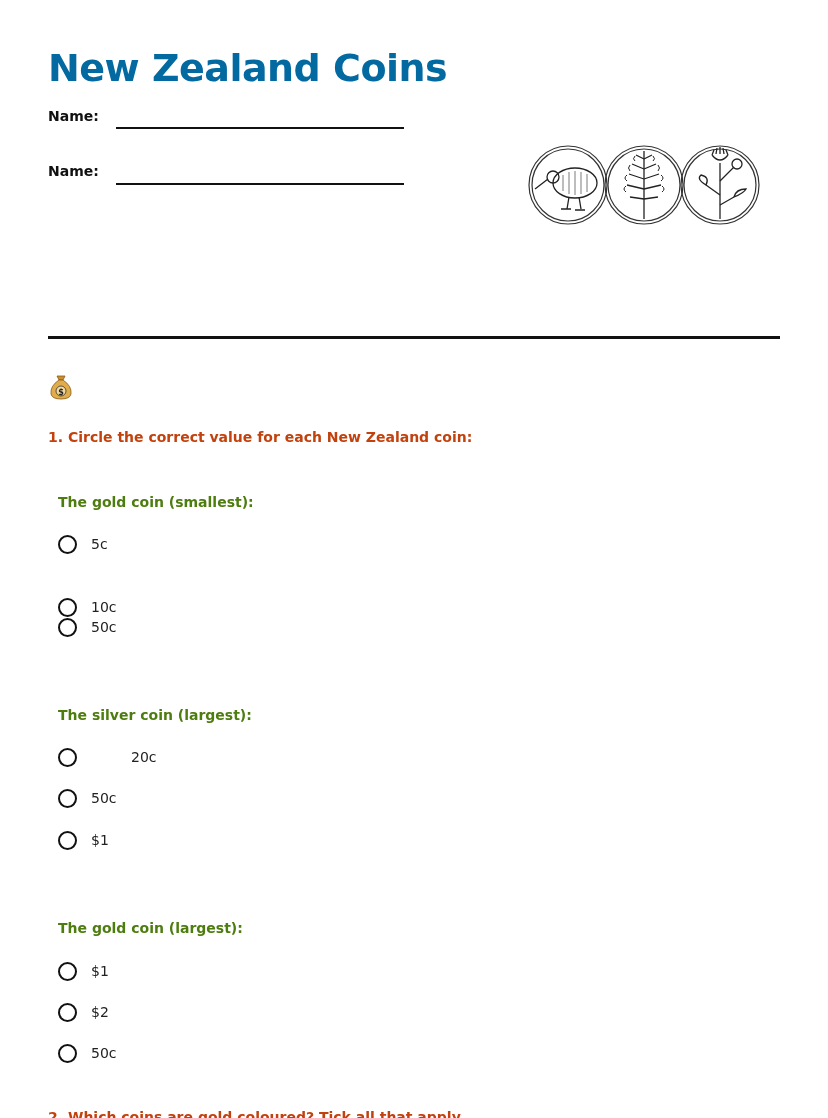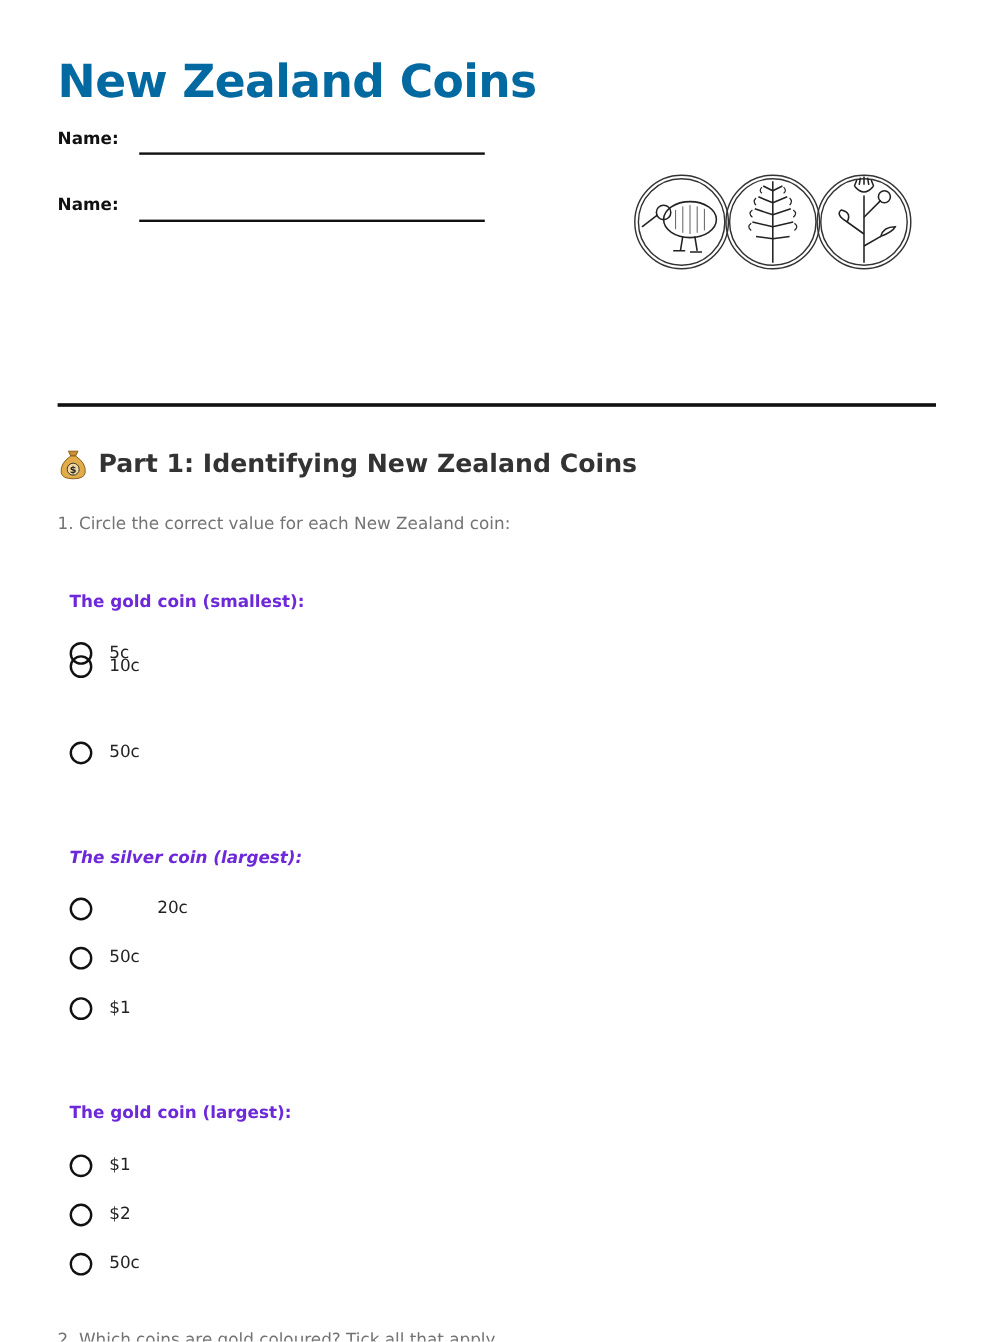--- a/index.html
+++ b/index.html
@@ -8,22 +8,22 @@
   .title { position: absolute; left: 48px; top: 46px; margin: 0; font-size: 38px; font-weight: bold;
            color: #0369a1; letter-spacing: -0.5px; font-family: "DejaVu Sans", sans-serif; }
   .field { position: absolute; left: 48px; font-size: 14px; font-weight: bold; color: #111; }
   .field .lbl { display: inline-block; width: 68px; }
   .field .line { position: absolute; left: 68px; width: 288px; border-bottom: 2px solid #111; }
   .coins { position: absolute; left: 527px; top: 143px; width: 234px; height: 86px; }
   .divider { position: absolute; left: 48px; top: 336px; width: 732px; height: 3px; background: #111; }
   .section-title { position: absolute; left: 48px; top: 372px; margin: 0; font-size: 21px; font-weight: bold; color: #333;
                    display: flex; align-items: center; gap: 8px; }
   .bag { width: 26px; height: 28px; display: inline-block; }
-  .question { position: absolute; left: 48px; font-size: 14px; font-weight: normal; color: #737373; margin: 0; }
-  .group-title { position: absolute; left: 58px; font-size: 14px; font-weight: bold; color: #6d28d9; margin: 0; }
+  .question { position: absolute; left: 48px; font-size: 14px; font-weight: bold; color: #c2410c; margin: 0; }
+  .group-title { position: absolute; left: 58px; font-size: 14px; font-weight: bold; color: #4d7c0f; margin: 0; }
   .option { position: absolute; left: 58px; display: flex; align-items: center; height: 24px; }
   .radio { width: 19px; height: 19px; border: 2px solid #111; border-radius: 50%; box-sizing: border-box; }
   .opt-label { margin-left: 14px; font-size: 14px; color: #222; }
 </style>
 </head>
 <body>
 
 <h1 class="title">New Zealand Coins</h1>
 
 <div class="field" style="top:108px;">
@@ -76,40 +76,39 @@
 
 <h2 class="section-title">
   <span class="bag">
     <svg width="26" height="28" viewBox="0 0 26 28">
       <path d="M9 4 h8 l-2 4 h-4z" fill="#c8902e" stroke="#8a5a14" stroke-width="0.8"></path>
       <path d="M11 8 q-9 6 -8 14 q1 5 10 5 q9 0 10 -5 q1 -8 -8 -14z" fill="#e0ad4a" stroke="#8a5a14" stroke-width="0.8"></path>
       <circle cx="13" cy="19" r="5" fill="#f2d9a0" stroke="#333" stroke-width="0.8"></circle>
       <text x="13" y="22.5" font-size="8" text-anchor="middle" fill="#222" font-family="DejaVu Sans, sans-serif">$</text>
     </svg>
   </span>
-  <span>Part 1: Identifying New Zealand Coins</span>
 </h2>
 
 <p class="question" style="top:429px;">1. Circle the correct value for each New Zealand coin:</p>
 
 <p class="group-title" style="top:494px;">The gold coin (smallest):</p>
 <div class="option" style="top:532px;justify-content:space-between;">
   <span class="radio"></span>
   <span class="opt-label">5c</span>
 </div>
-<div class="option" style="top:543px;">
+<div class="option" style="top:595px;">
   <span class="radio"></span>
   <span class="opt-label">10c</span>
 </div>
 <div class="option" style="top:615px;">
   <span class="radio"></span>
   <span class="opt-label">50c</span>
 </div>
 
-<p class="group-title" style="top:707px;font-style:italic;">The silver coin (largest):</p>
+<p class="group-title" style="top:707px;">The silver coin (largest):</p>
 <div class="option" style="top:745px;gap:40px;">
   <span class="radio"></span>
   <span class="opt-label">20c</span>
 </div>
 <div class="option" style="top:786px;">
   <span class="radio"></span>
   <span class="opt-label">50c</span>
 </div>
 <div class="option" style="top:828px;">
   <span class="radio"></span>

